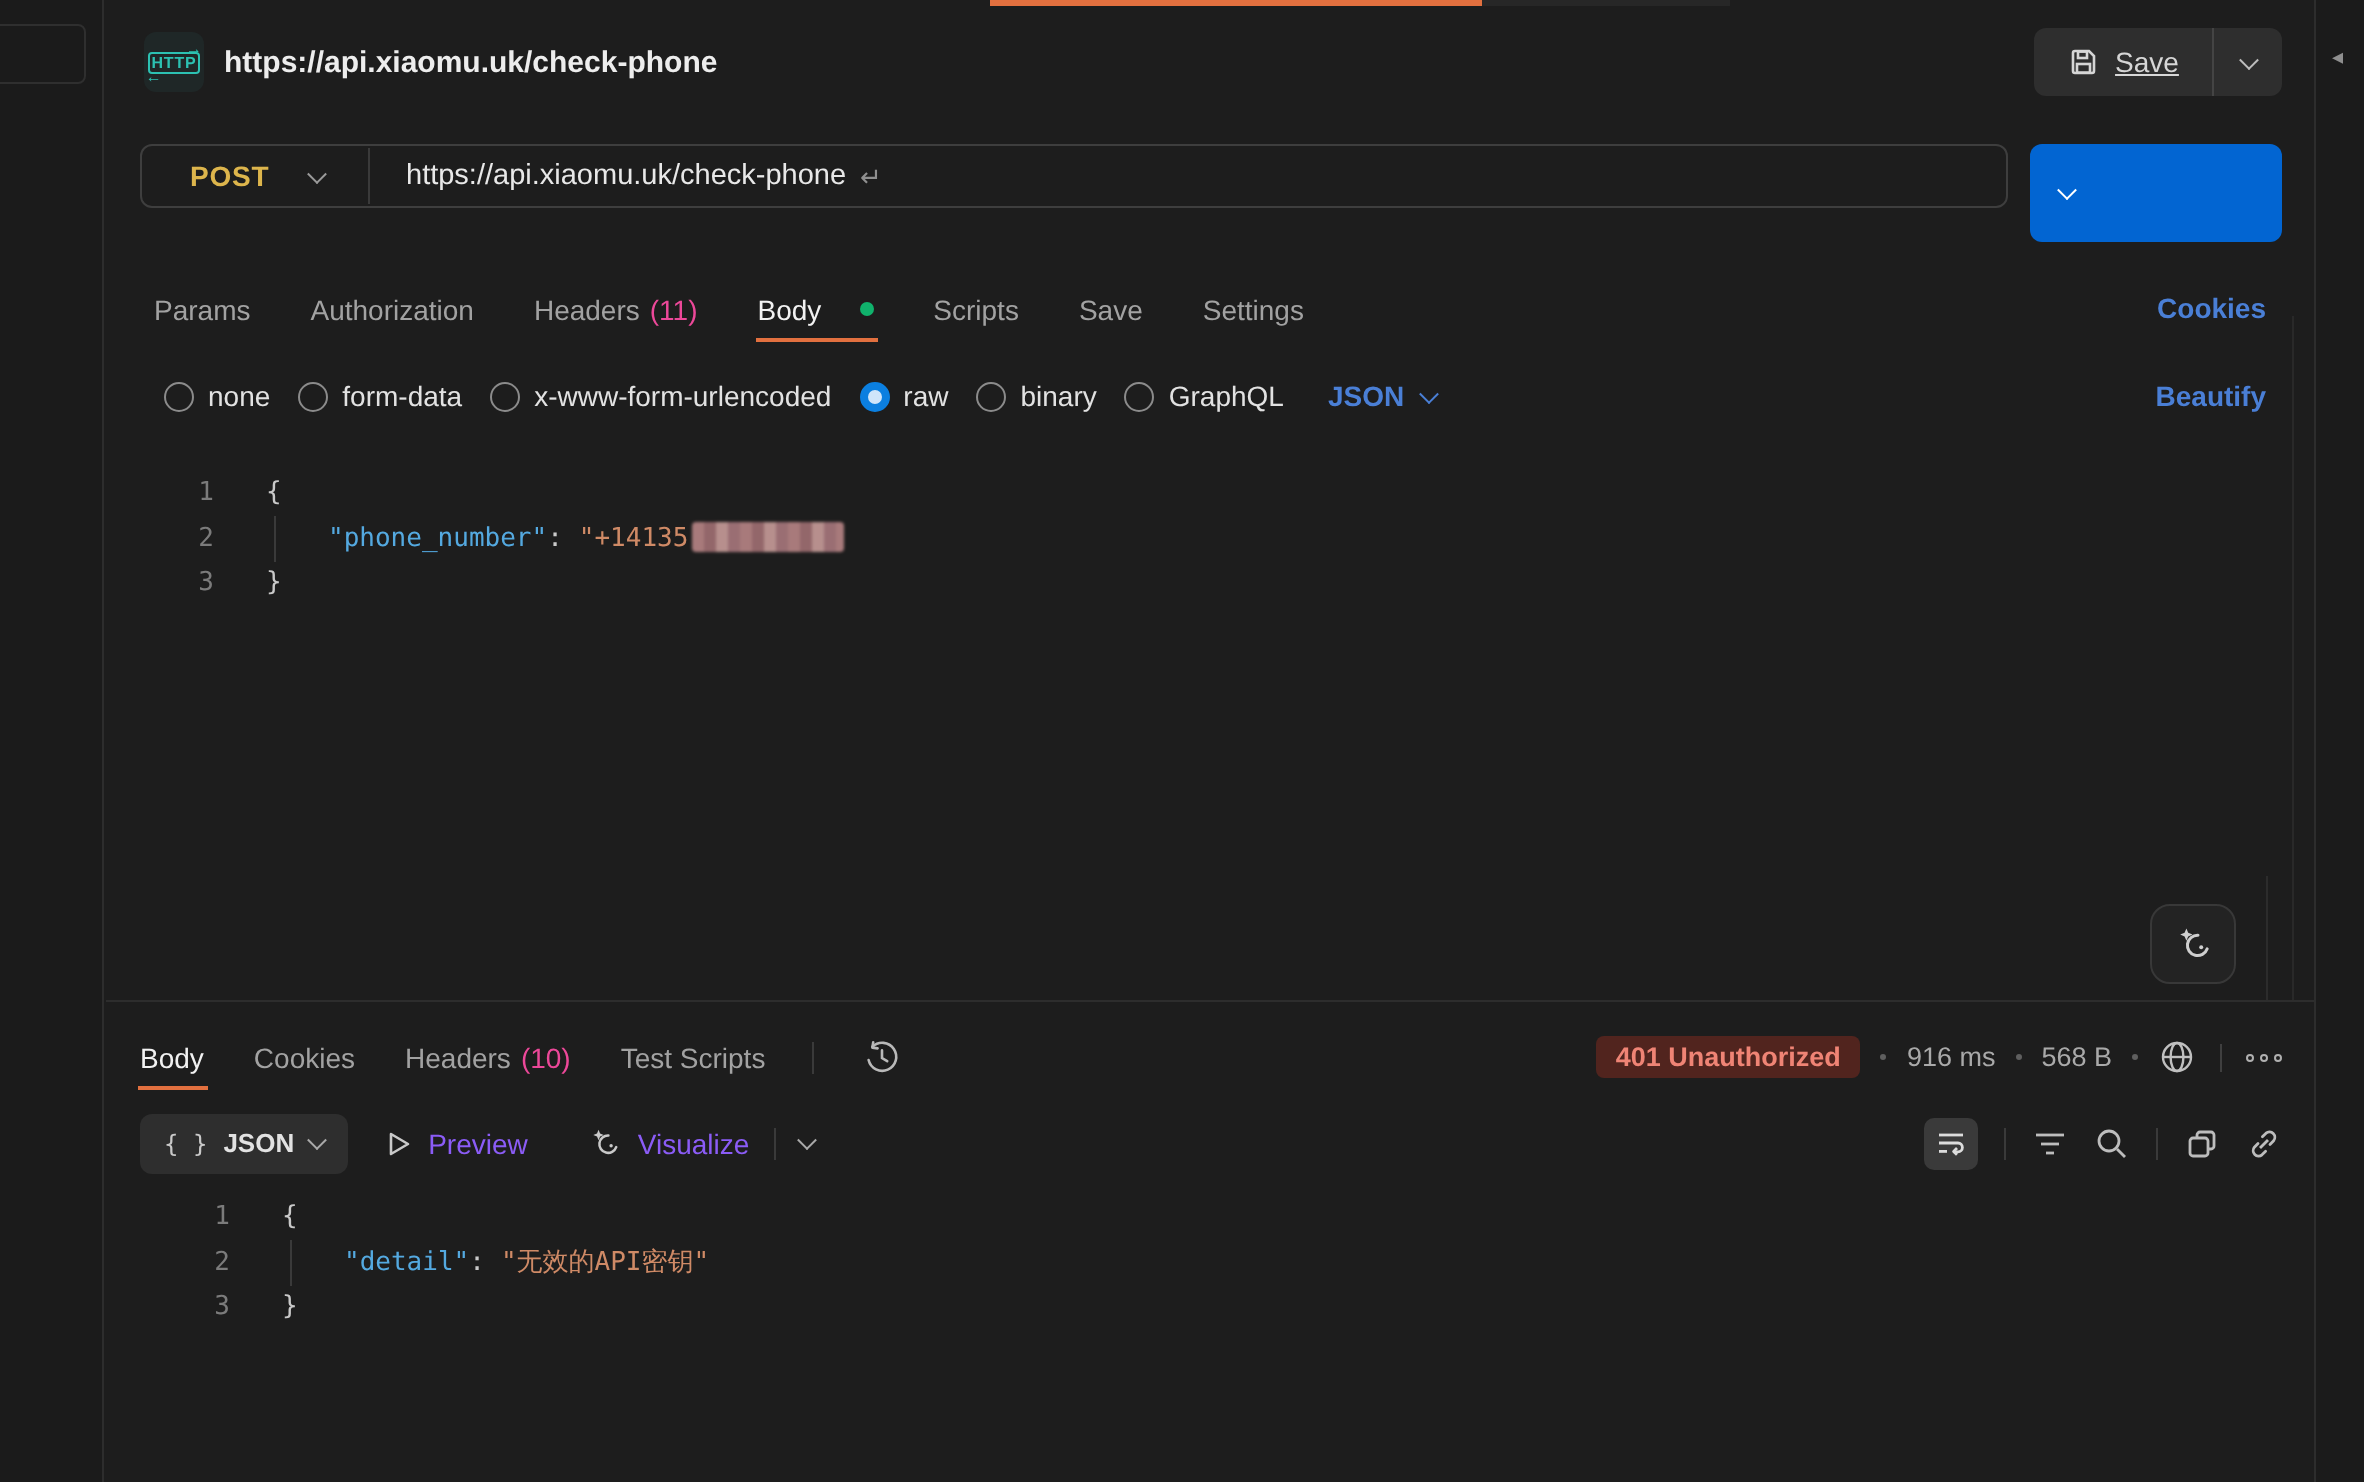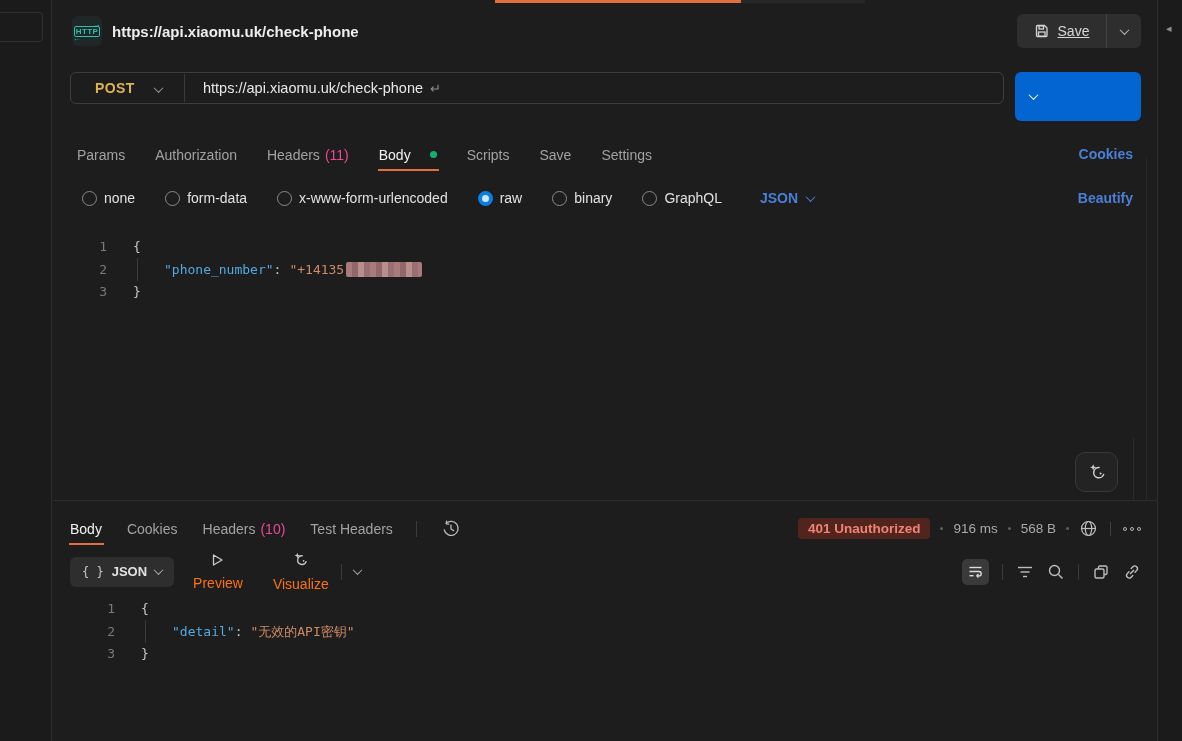--- a/index.html
+++ b/index.html
@@ -43,21 +43,21 @@
   
   .req-tabs { position:absolute; top:138px; left:24px; height:33px; display:flex; gap:30px; align-items:flex-start; font-size:14px; color:#a2a2a2; }
   .tab { display:flex; align-items:center; gap:5px; cursor:pointer; position:relative; height:100%; }
   .tab .count { color:#ec4899; }
   .tab.active { color:#f2f2f2;gap:16px; }
   .tab.active::after { content:""; position:absolute; left:-1px; right:-2px; bottom:0; height:2px; background:#e2703f; }
   .mod-dot { width:7px; height:7px; border-radius:50%; background:#10b26c; margin-left:3px; }
   .cookies-link { position:absolute; top:146px; right:24px; color:#4a7fd6; font-size:14px; font-weight:700; cursor:pointer; }
 
   
-  .mode-row { position:absolute; top:184px; left:29px; height:28px; display:flex; align-items:center; gap:30px; font-size:14px; color:#e2e2e2; }
+  .mode-row { position:absolute; top:184px; left:29px; height:28px; display:flex; align-items:center; gap:14px; font-size:14px; color:#e2e2e2; }
   .mode { display:flex; align-items:center; gap:7px; cursor:pointer; }
   .radio { width:15px; height:15px; border:1.5px solid #8b8b8b; border-radius:50%; flex:none; }
   .radio.sel { border:4.5px solid #0b7fe0; background:#cfe5fa; }
   .json-select { display:flex; align-items:center; gap:9px; color:#4a7fd6; font-weight:700; margin-left:8px; cursor:pointer; }
   .beautify-link { position:absolute; top:190px; right:24px; color:#4a7fd6; font-size:14px; font-weight:700; cursor:pointer; }
 
   
   .editor { position:absolute; left:0; right:28px; font-family:"DejaVu Sans Mono","Liberation Mono",monospace; font-size:13px; line-height:22.5px; color:#c9c9c9; cursor:text; }
   .req-editor { top:236px; height:264px; }
   .res-editor { top:598px; height:90px; }
@@ -91,21 +91,21 @@
   .status-badge { background:#51241e; color:#ef8475; font-weight:600; padding:3px 10px; border-radius:4px; cursor:pointer; }
   .sep-dot { width:3px; height:3px; border-radius:50%; background:#5f5f5f; }
   .st-divider { width:1px; height:14px; background:#3f3f3f; margin:0 2px; }
   .dots3 { display:flex; gap:3px; }
   .dots3 i { width:4px; height:4px; border:1px solid #b0b0b0; border-radius:50%; }
 
   
   .res-toolbar { position:absolute; top:556px; left:17px; right:16px; height:31px; display:flex; align-items:center; }
   .json-pill { height:30px; padding:0 12px; background:#2e2e2e; border-radius:6px; display:flex; align-items:center; gap:8px; color:#e2e2e2; font-size:13px; font-weight:700; cursor:pointer; }
   .curly { font-family:"DejaVu Sans Mono",monospace; font-size:12px; font-weight:400; color:#c9c9c9; }
-  .tb-item { display:flex; align-items:center; gap:8px; color:#f97316; font-size:14px; cursor:pointer;flex-direction:column; }
+  .tb-item { display:flex; align-items:center; gap:8px; color:#8b5cf6; font-size:14px; cursor:pointer; }
   .preview-item { margin-left:19px; }
   .visualize-item { margin-left:30px; }
   .tb-divider { width:1px; height:16px; background:#3a3a3a; margin:0 12px; }
   .tb-right { margin-left:auto; display:flex; align-items:center; gap:13px; }
   .wrap-pill { width:27px; height:26px; background:#3a3a3a; border-radius:5px; }
   svg { display:block; }
 </style>
 </head>
 <body>
 
@@ -243,21 +243,21 @@
         <span>Body</span>
       </div>
     <div class="tab">
         <span>Cookies</span>
       </div>
     <div class="tab">
         <span>Headers</span>
         <span class="count">(10)</span>
       </div>
     <div class="tab">
-        <span>Test Headers</span>
+        <span>Test Scripts</span>
       </div>
     <div class="rt-divider"></div>
     <div class="icon-btn">
       <svg width="18" height="18" viewBox="0 0 18 18" fill="none" stroke="#b9b9b9" stroke-width="1.3">
         <path d="M4.2 3.4 A7 7 0 1 1 2.3 10" stroke-linecap="round"></path>
         <path d="M4.6 1.2 L4.2 3.8 L6.8 4.2" stroke-linecap="round" stroke-linejoin="round"></path>
         <path d="M9 5.2 V9 L11.6 10.6" stroke-linecap="round"></path>
       </svg>
     </div>
   </div>

